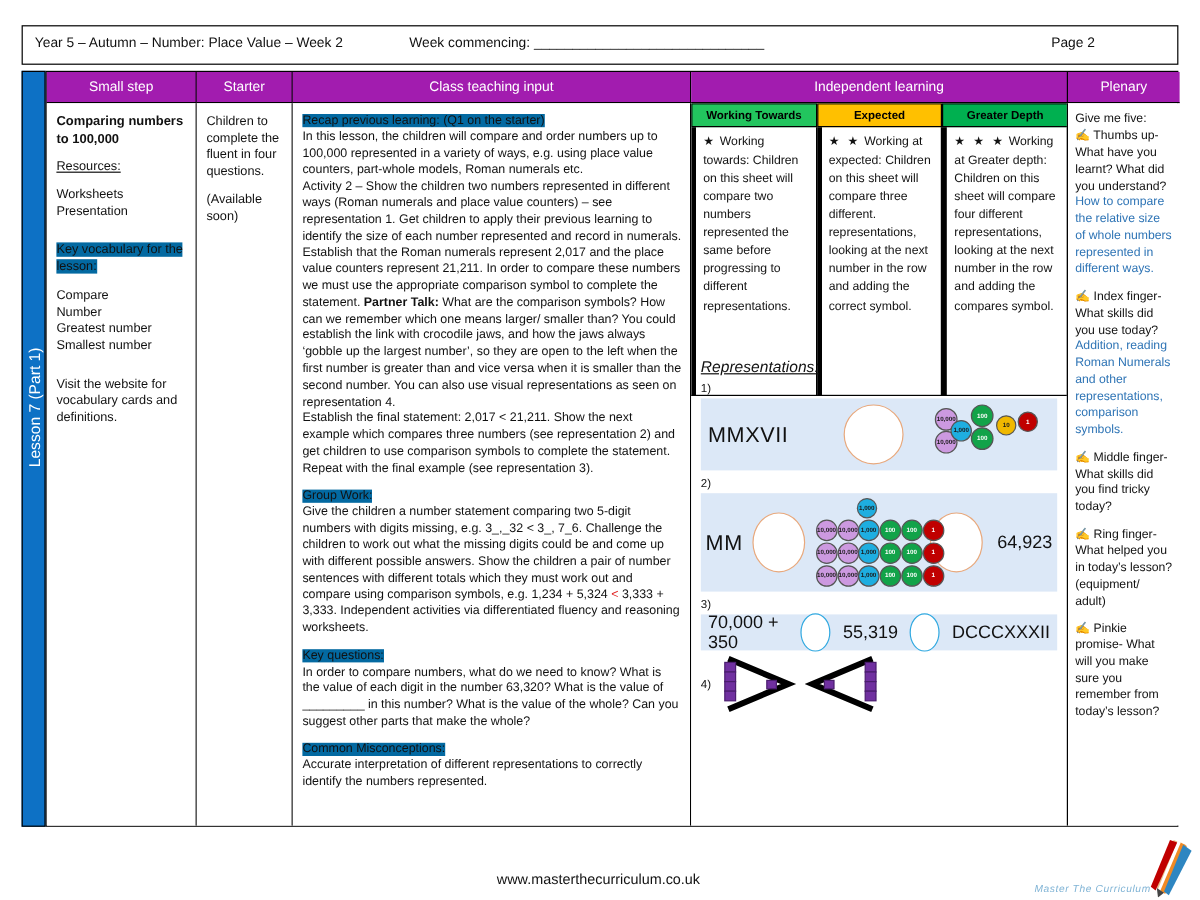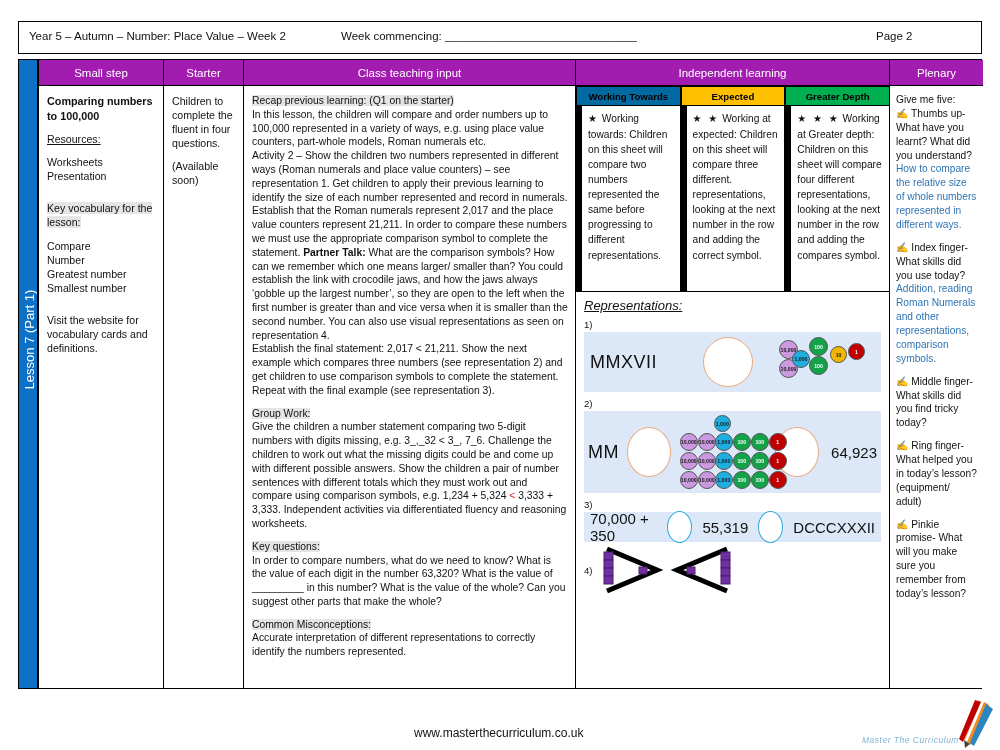--- a/index.html
+++ b/index.html
@@ -45,42 +45,42 @@
   .c1{left:0;width:125px;}
   .c2{left:125px;width:80px;}
   .c3{left:205px;width:332px;}
   .c4{left:537px;width:314px;}
   .c5{left:851px;width:93px;border-right:none;}
 
   
   .cellpad{padding:8px 7px 4px 8px;font-size:10.6px;line-height:1.33;}
   .bold{font-weight:bold;}
   .ul{text-decoration:underline;}
-  .hl{background:#e5e5e5;display:inline;}
+  .hl{background:#0369a1;display:inline;}
   .sp{height:9px;}
   .redsym{color:#e02020;}
 
   
   .ss-title{font-weight:bold;font-size:10.8px;line-height:1.35;}
 
   
   .cti{font-size:10.35px;line-height:1.335;text-align:left;}
 
   
   .il-sub{position:absolute;left:0;top:0;width:100%;height:206px;}
   .il-head{position:absolute;top:0;height:20px;box-sizing:border-box;
            border:1px solid #000;display:flex;align-items:center;justify-content:center;
            font-size:9.6px;font-weight:bold;color:#000;}
-  .il-body{position:absolute;top:20px;height:186px;box-sizing:border-box;
-           border-left:6px solid #000000;border-right:1px solid #000;border-bottom:1.5px solid #000;
+  .il-body{position:absolute;top:20px;height:224px;box-sizing:border-box;
+           border-left:4px solid #000000;border-right:1px solid #000;border-bottom:1.5px solid #000;
            padding:5px 6px;font-size:10.2px;line-height:1.48;overflow:hidden;}
   .ilA{left:0;width:104.6px;}
   .ilB{left:104.6px;width:104.7px;}
   .ilC{left:209.3px;width:104.7px;}
-  .h-red{background:#0369a1;}
+  .h-red{background:#22c55e;}
   .h-amber{background:#ffc000;}
   .h-green{background:#00b050;}
   .stars{letter-spacing:2px;font-size:10px;}
 
   
   .rep-area{position:absolute;left:0;top:206px;right:0;bottom:0;padding:6px 8px 0 8px;
             font-size:10.4px;box-sizing:border-box;}
   .rep-label{font-size:13px;margin:0 0 4px 0;font-style:italic;}
   .rep-num{font-size:9.6px;margin:6px 0 2px 0;}
   .rep-box{background:#dce8f7;width:100%;box-sizing:border-box;display:flex;align-items:center;}

